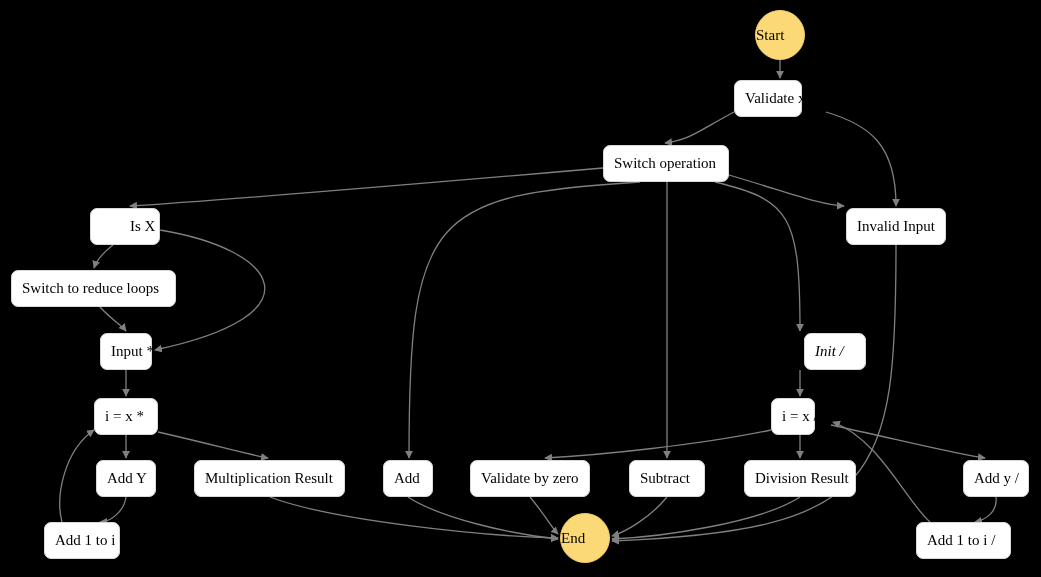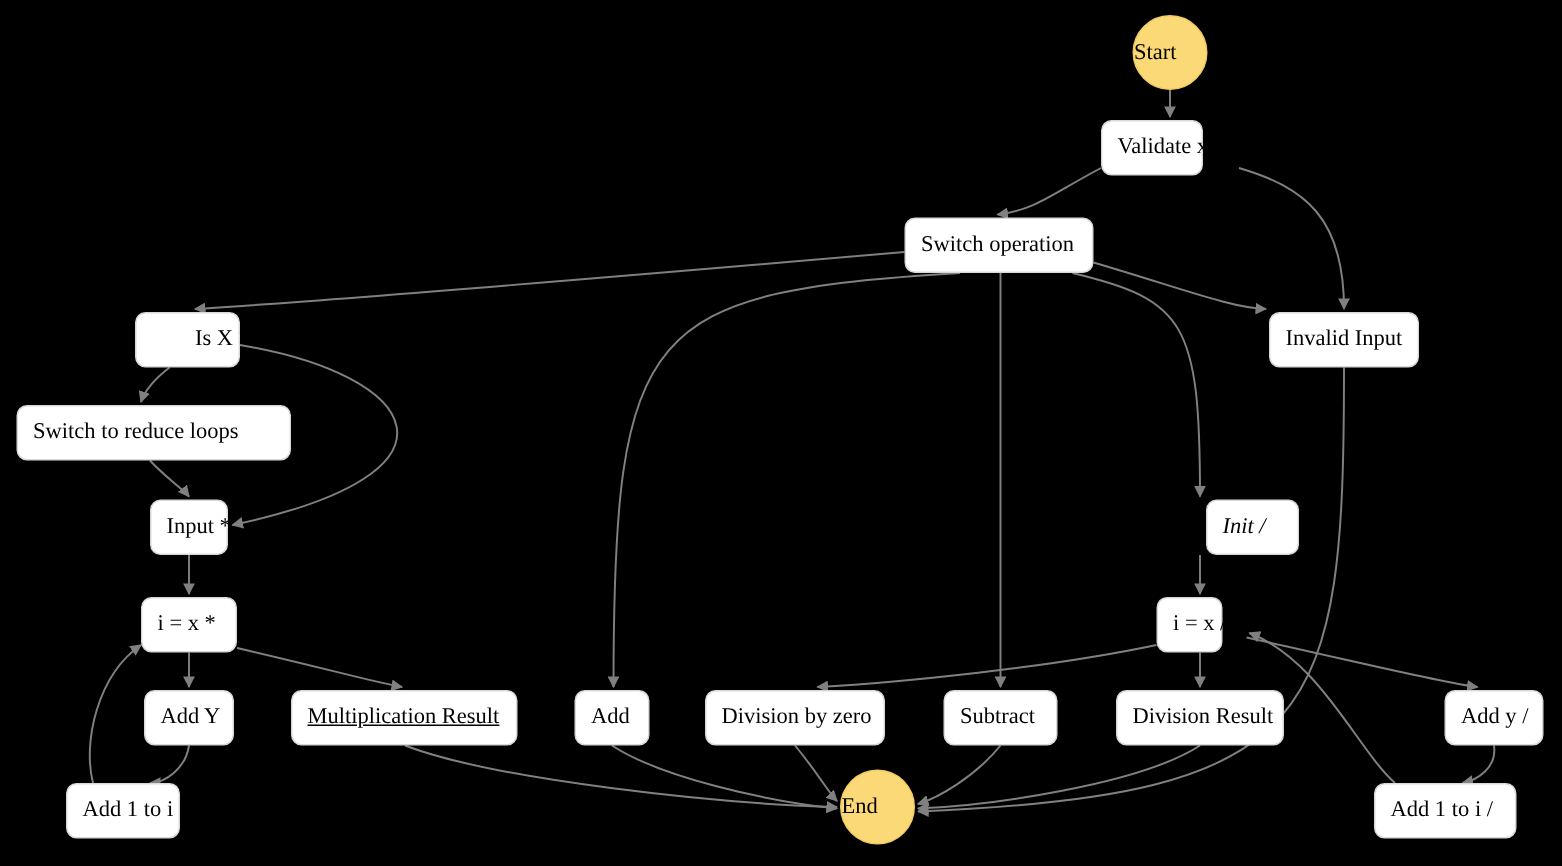--- a/index.html
+++ b/index.html
@@ -96,46 +96,46 @@
       </div>
       <div class="node" style="left: 603px; top: 145px; width: 126px; height: 37px;">
         <span>Switch operation</span>
       </div>
       <div class="node" style="left: 90px; top: 208px; width: 70px; height: 37px; padding-left: 39px;">
         <span>Is X &gt; Y</span>
       </div>
       <div class="node" style="left: 846px; top: 208px; width: 100px; height: 37px;">
         <span>Invalid Input</span>
       </div>
-      <div class="node" style="left: 11px; top: 270px; width: 183px; height: 37px;">
+      <div class="node" style="left: 11px; top: 270px; width: 165px; height: 37px;">
         <span>Switch to reduce loops</span>
       </div>
       <div class="node" style="left: 100px; top: 333px; width: 52px; height: 37px;">
         <span>Input *</span>
       </div>
       <div class="node" style="left: 804px; top: 333px; width: 62px; height: 37px; font-style: italic;">
         <span>Init /</span>
       </div>
       <div class="node" style="left: 94px; top: 398px; width: 64px; height: 37px;">
         <span>i = x *</span>
       </div>
       <div class="node" style="left: 771px; top: 398px; width: 44px; height: 37px;">
         <span>i = x /</span>
       </div>
       <div class="node" style="left: 96px; top: 460px; width: 60px; height: 37px;">
         <span>Add Y</span>
       </div>
-      <div class="node" style="left: 194px; top: 460px; width: 151px; height: 37px; text-decoration: underline;">
+      <div class="node" style="left: 194px; top: 460px; width: 151px; height: 37px;">
         <span>Multiplication Result</span>
       </div>
       <div class="node" style="left: 383px; top: 460px; width: 50px; height: 37px;">
         <span>Add</span>
       </div>
       <div class="node" style="left: 470px; top: 460px; width: 120px; height: 37px;">
-        <span>Division by zero</span>
+        <span>Validate by zero</span>
       </div>
       <div class="node" style="left: 629px; top: 460px; width: 76px; height: 37px;">
         <span>Subtract</span>
       </div>
       <div class="node" style="left: 744px; top: 460px; width: 112px; height: 37px;">
         <span>Division Result</span>
       </div>
       <div class="node" style="left: 963px; top: 460px; width: 66px; height: 37px;">
         <span>Add y /</span>
       </div>

